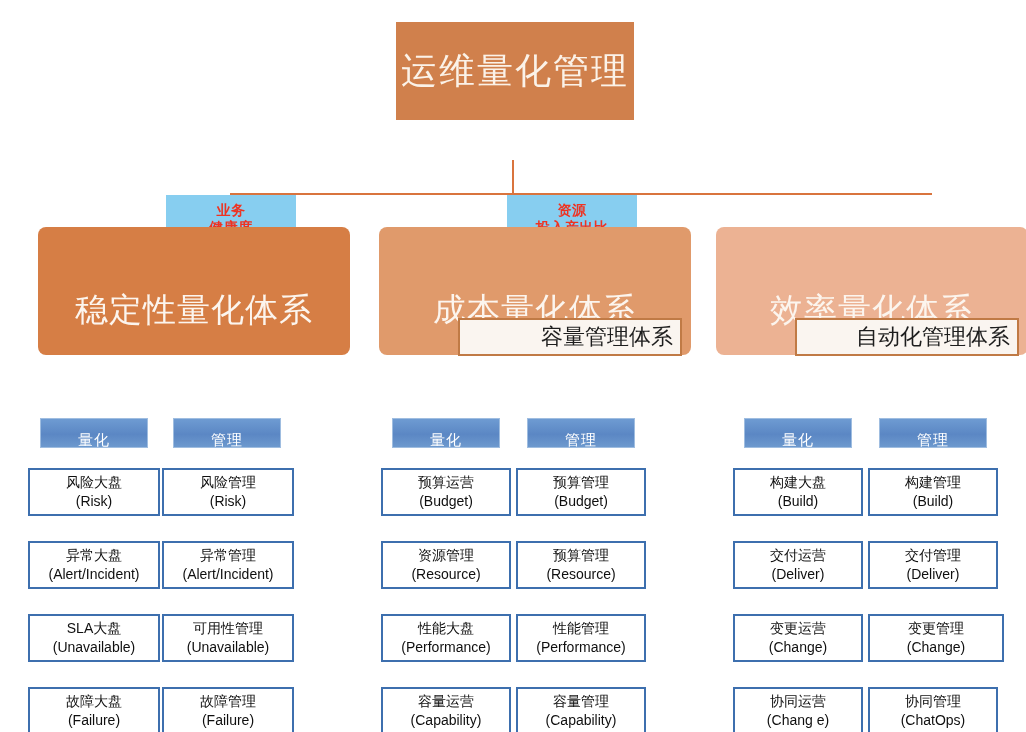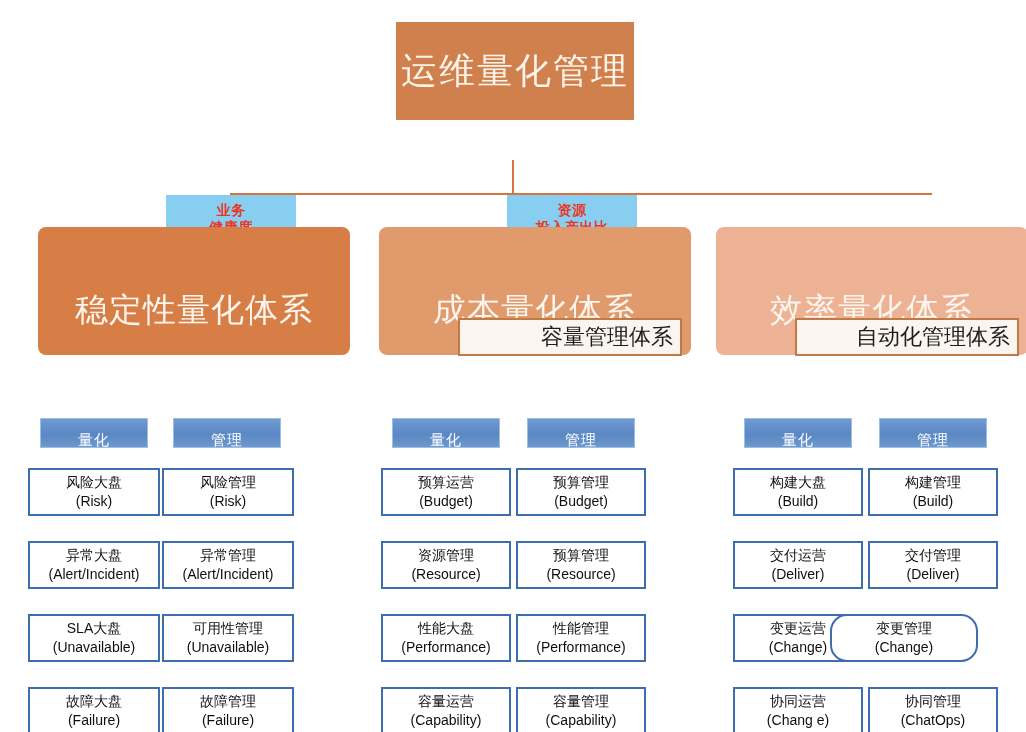--- a/index.html
+++ b/index.html
@@ -279,21 +279,21 @@
     <span class="cell-en">(Deliver)</span>
   </div>
   <div class="cell" style="left:868px; top:521px; width:130px; height:48px;">
     <span class="cell-cn">交付管理</span>
     <span class="cell-en">(Deliver)</span>
   </div>
   <div class="cell" style="left:733px; top:594px; width:130px; height:48px;">
     <span class="cell-cn">变更运营</span>
     <span class="cell-en">(Change)</span>
   </div>
-  <div class="cell" style="left:830px; top:594px; width:148px; height:48px;border-radius:17px;">
+  <div class="cell" style="left:868px; top:594px; width:136px; height:48px;">
     <span class="cell-cn">变更管理</span>
     <span class="cell-en">(Change)</span>
   </div>
   <div class="cell" style="left:733px; top:667px; width:130px; height:48px;">
     <span class="cell-cn">协同运营</span>
     <span class="cell-en">(Chang e)</span>
   </div>
   <div class="cell" style="left:868px; top:667px; width:130px; height:48px;">
     <span class="cell-cn">协同管理</span>
     <span class="cell-en">(ChatOps)</span>

